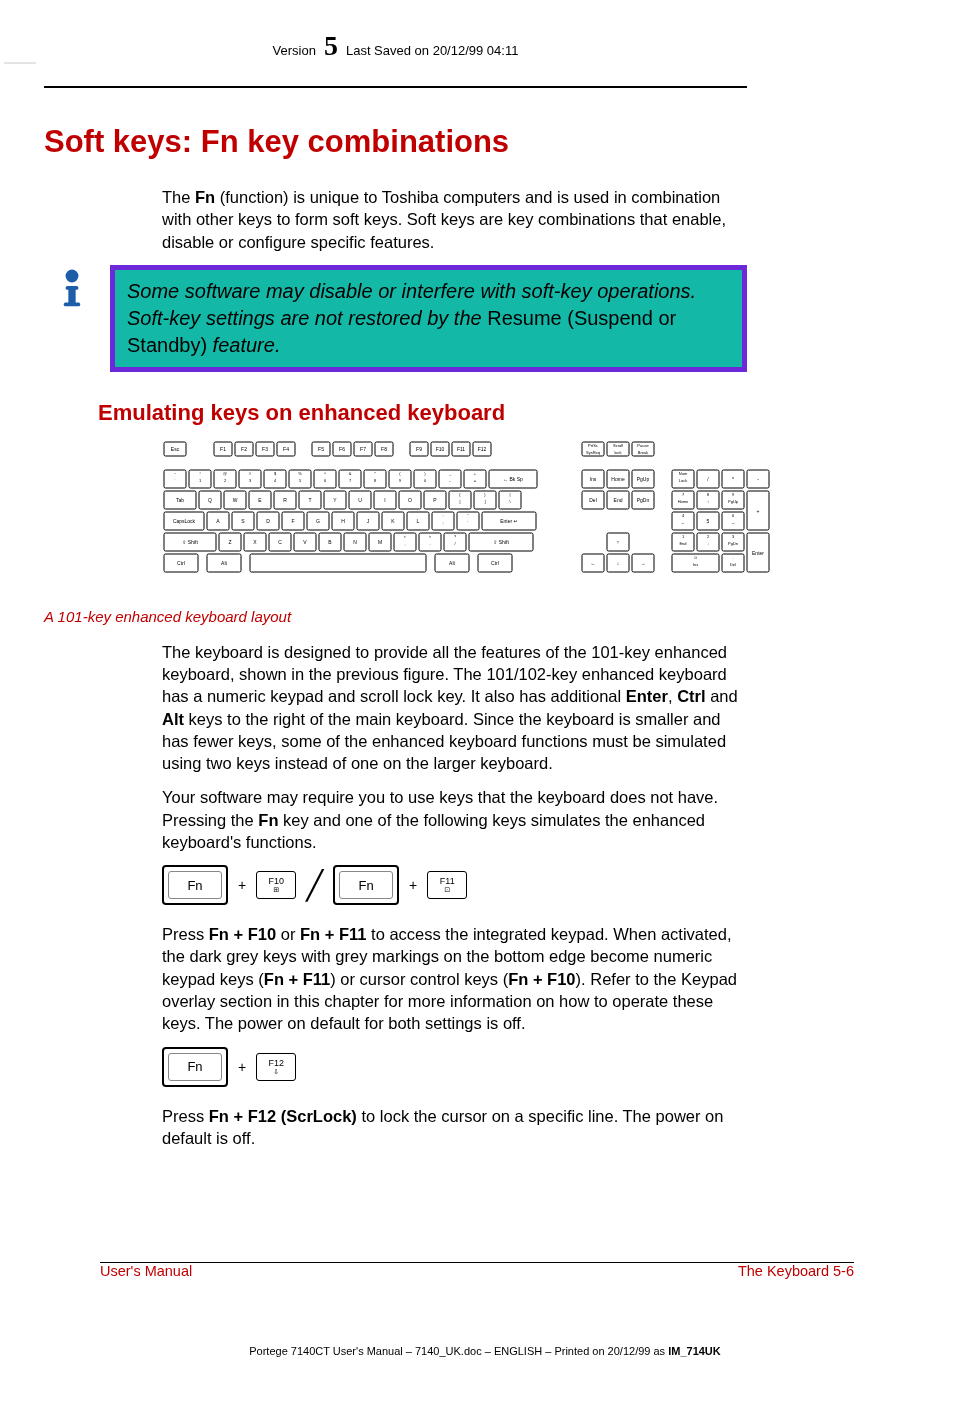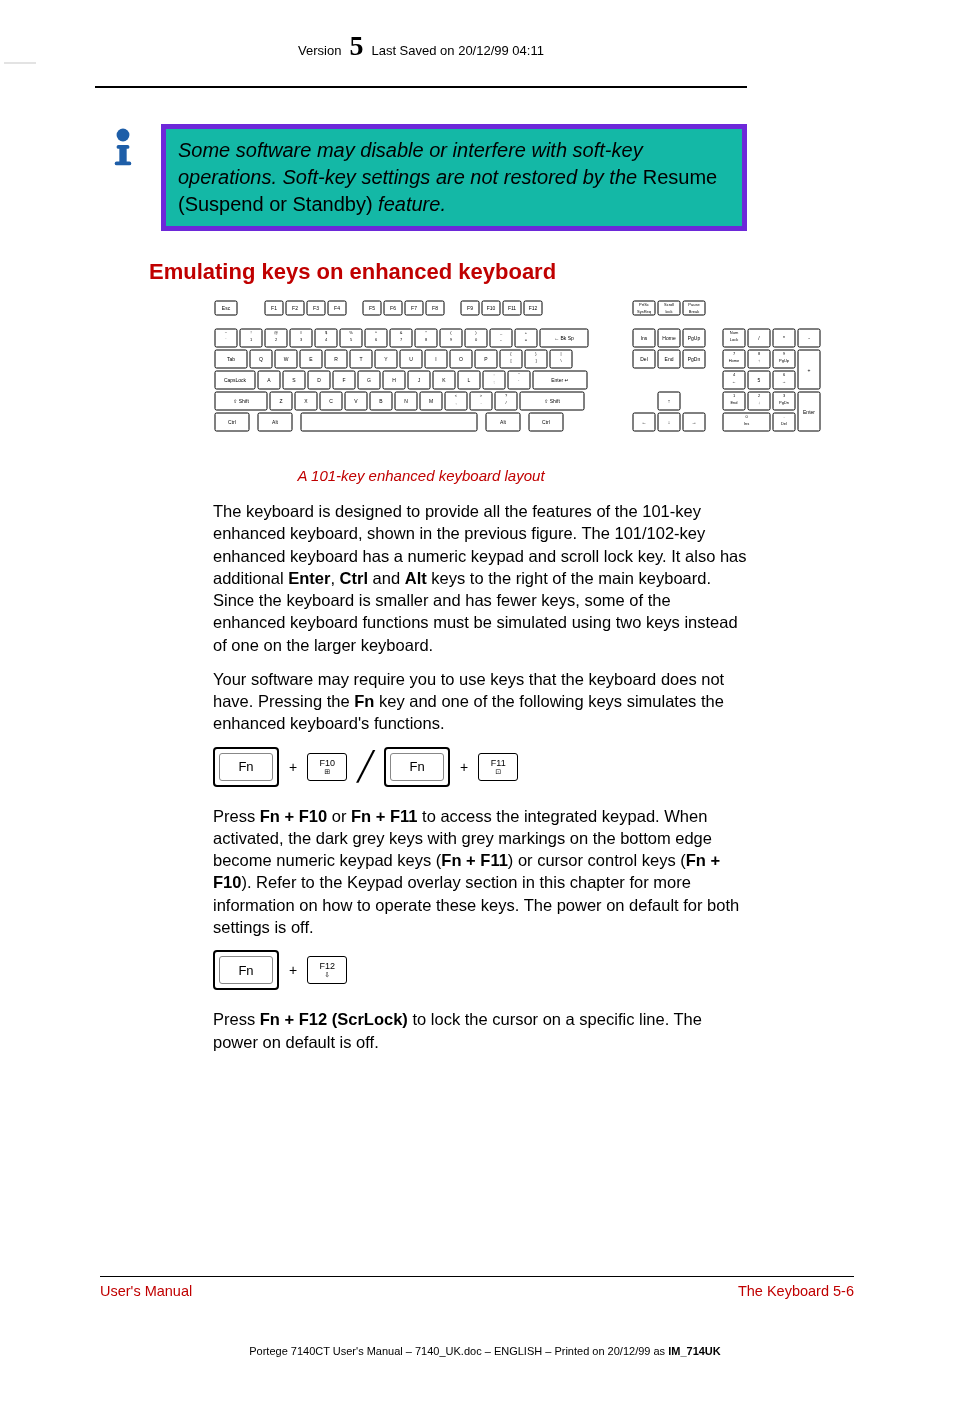--- a/index.html
+++ b/index.html
@@ -6,21 +6,21 @@
   body {
     width: 954px;
     height: 1409px;
     background: #fff;
     font-family: Arial, Helvetica, sans-serif;
     color: #000;
     position: relative;
   }
   .page {
     width: 847px;
-    padding: 30px 100px 0 95px;
+    padding: 30px 100px 0 44px;
     position: relative;
   }
   .header-text {
     text-align: center;
     font-size: 13px;
     color: #000;
     margin-bottom: 24px;
     display: flex;
     align-items: baseline;
     justify-content: center;
@@ -86,21 +86,21 @@
     line-height: 1.35;
   }
   .info-box .plain { font-style: normal; }
   .kb-layout {
     margin-left: 118px;
     margin-bottom: 6px;
     width: 610px;
   }
   .kb-layout svg { width: 100%; height: auto; display:block; }
   .caption {
-    text-align: center;
+    text-align: left;
     color: #c00000;
     font-style: italic;
     font-size: 15px;
     margin: 8px 0 16px 0;
   }
   .keycombo-row {
     margin-left: 118px;
     margin-bottom: 18px;
     display: flex;
     align-items: center;
@@ -138,22 +138,20 @@
   .footer-row {
     position: absolute;
     left: 100px;
     right: 100px;
     top: 1262px;
     display: flex;
     justify-content: space-between;
     color: #c00000;
     font-size: 14.5px;
     border-top: 1px solid #000;
-    padding-top: 6px;
-    margin-top: 14px;
   }
   .footer-print {
     position: absolute;
     left: 16px;
     right: 0;
     top: 1345px;
     text-align: center;
     font-size: 11px;
     color: #000;
   }
@@ -167,21 +165,25 @@
 <div class="page">
 
   <div class="header-text">
     <span>Version</span>
     <span class="big5">5</span>
     <span>Last Saved on 20/12/99 04:11</span>
   </div>
 
   <hr class="rule">
 
-
+  <h1>Soft keys: Fn key combinations</h1>
+
+  <p class="body-block">
+    <span>The </span><b>Fn</b><span> (function) is unique to Toshiba computers and is used in combination with other keys to form soft keys. Soft keys are key combinations that enable, disable or configure specific features.</span>
+  </p>
 
   <div class="info-row">
     <svg class="info-icon" viewBox="0 0 48 48">
       <circle cx="24" cy="12" r="7" fill="#1e5ea8"></circle>
       <rect x="17" y="23" width="14" height="4" rx="2" fill="#1e5ea8"></rect>
       <rect x="20" y="23" width="8" height="20" fill="#1e5ea8"></rect>
       <rect x="15" y="41" width="18" height="4" rx="2" fill="#1e5ea8"></rect>
     </svg>
     <div class="info-box">
       <span>Some software may disable or interfere with soft-key operations. Soft-key settings are not restored by the </span><span class="plain">Resume (Suspend or Standby)</span><span> feature.</span>

